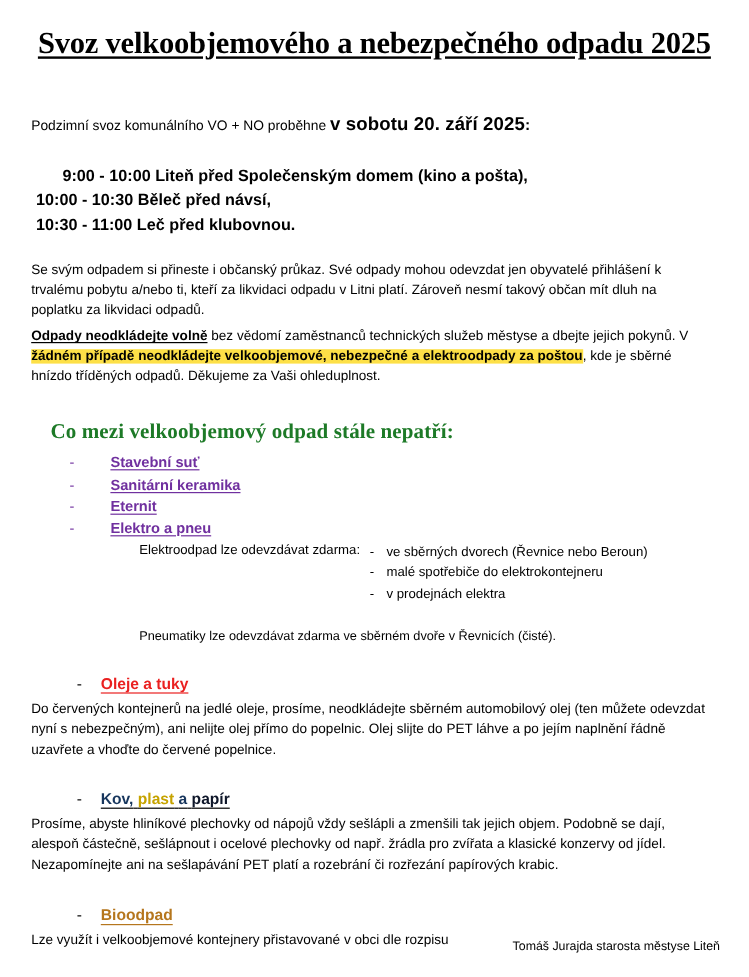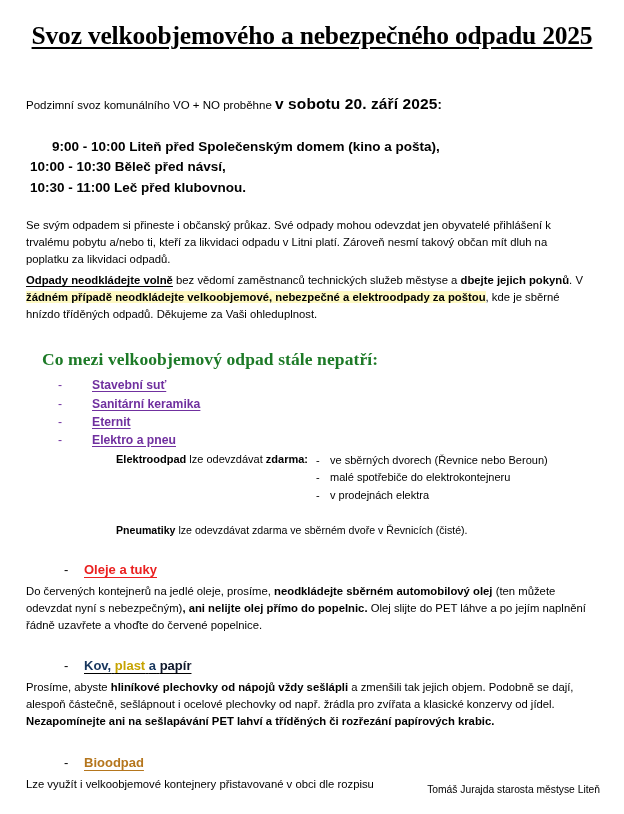--- a/index.html
+++ b/index.html
@@ -72,23 +72,23 @@
   .body-par {
     font-size: 11.3px;
     line-height: 1.52;
     margin: 0;
     padding-top: 18px;
     padding-left: 2px;
     padding-right: 10px;
     text-align: left;
   }
   .body-par.tight { padding-top: 4px; }
-  .b { font-weight: bold; }
+  .b { font-weight: normal; }
   .u-b { font-weight: bold; text-decoration: underline; text-underline-offset: 2px; }
-  .hl { background: #fef9c3; font-weight: bold; }
+  .hl { background: #fde047; font-weight: bold; }
 
   
   .green-head {
     font-family: "Liberation Serif", serif;
     font-weight: bold;
     font-size: 17.5px;
     color: #1d7a27;
     margin: 0;
     padding-top: 26px;
     padding-left: 18px;
@@ -251,21 +251,21 @@
   <p class="body-par tight">
     <span>Do červených kontejnerů na jedlé oleje, prosíme, </span><span class="b">neodkládejte sběrném automobilový olej</span><span> (ten můžete odevzdat nyní s nebezpečným)</span><span class="b">, ani nelijte olej přímo do popelnic.</span><span> Olej slijte do PET láhve a po jejím naplnění řádně uzavřete a vhoďte do červené popelnice.</span>
   </p>
 
   <div class="sec-head">
     <span class="dash">-</span>
     <span class="label"><span class="kov-a">Kov,</span> <span class="kov-b">plast</span> <span class="kov-a">a</span> <span class="kov-c">papír</span></span>
   </div>
 
   <p class="body-par tight">
-    <span>Prosíme, abyste </span><span class="b">hliníkové plechovky od nápojů vždy sešlápli</span><span> a zmenšili tak jejich objem. Podobně se dají, alespoň částečně, sešlápnout i ocelové plechovky od např. žrádla pro zvířata a klasické konzervy od jídel. </span><span class="b">Nezapomínejte ani na sešlapávání PET lahví a tříděných či rozřezání papírových krabic.</span>
+    <span>Prosíme, abyste </span><span class="b">hliníkové plechovky od nápojů vždy sešlápli</span><span> a zmenšili tak jejich objem. Podobně se dají, alespoň částečně, sešlápnout i ocelové plechovky od např. žrádla pro zvířata a klasické konzervy od jídel. </span><span class="b">Nezapomínejte ani na sešlapávání PET platí a rozebrání či rozřezání papírových krabic.</span>
   </p>
 
   <div class="sec-head sec-brown">
     <span class="dash">-</span>
     <span class="label">Bioodpad</span>
   </div>
 
   <p class="body-par tight">Lze využít i velkoobjemové kontejnery přistavované v obci dle rozpisu</p>
 
   <div class="footer">Tomáš Jurajda starosta městyse Liteň</div>

